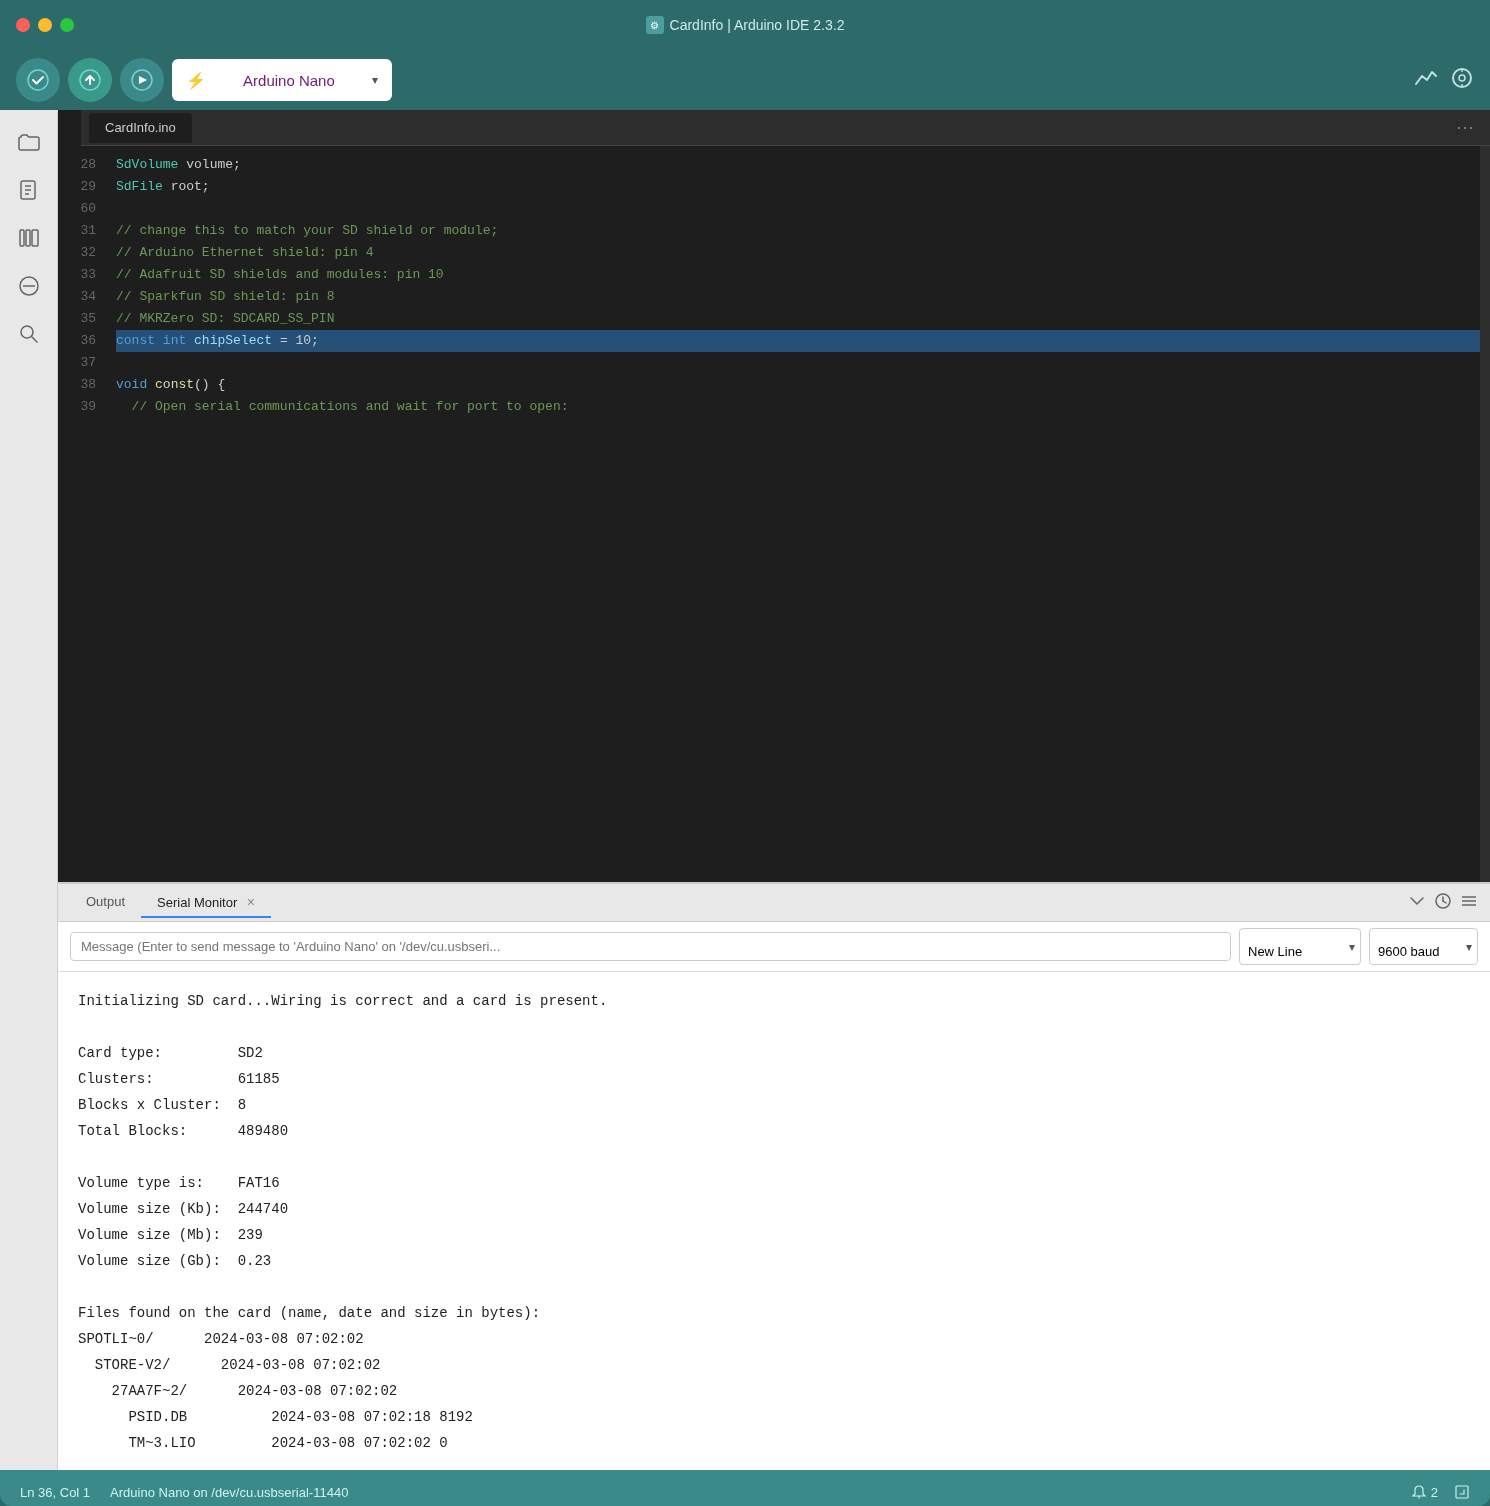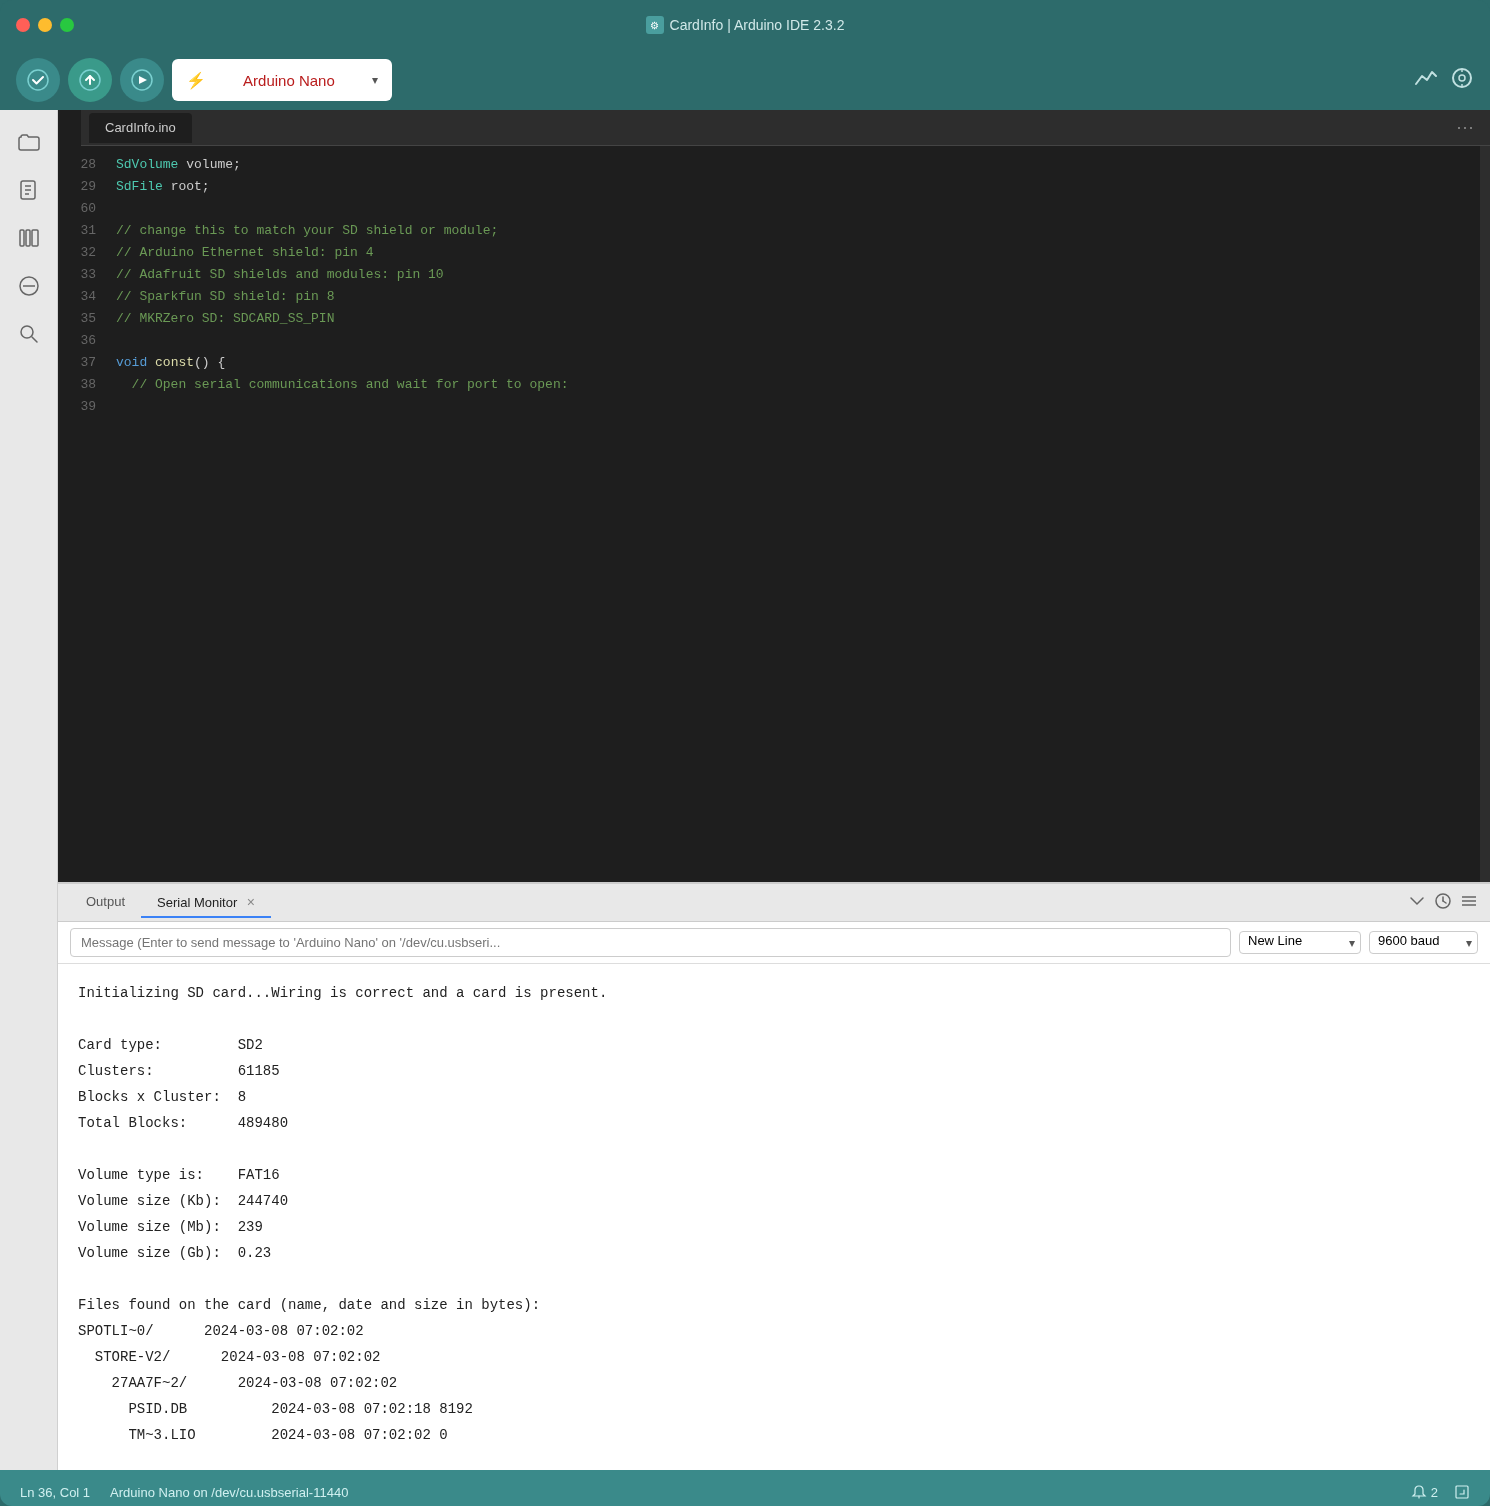--- a/index.html
+++ b/index.html
@@ -89,21 +89,21 @@
       padding: 8px 14px;
       font-size: 15px;
       font-weight: 500;
       display: flex;
       align-items: center;
       gap: 8px;
       cursor: pointer;
       min-width: 220px;
       height: 42px;
     }
-    .board-selector-text { flex: 1; color: #b91c1c; font-size: 15px; }
+    .board-selector-text { flex: 1; color: #701a75; font-size: 15px; }
     .board-selector-arrow { color: #555; font-size: 12px; }
     .toolbar-right {
       margin-left: auto;
       display: flex;
       align-items: center;
       gap: 12px;
     }
     .toolbar-icon-btn {
       background: none;
       border: none;
@@ -290,21 +290,21 @@
       border: 1px solid #ccc;
       border-radius: 4px;
       padding: 6px 10px;
       font-size: 13px;
       color: #737373;
       background: white;
     }
     .serial-select {
       border: 1px solid #ccc;
       border-radius: 4px;
-      padding: 1px 24px 5px 8px;
+      padding: 15px 24px 5px 8px;
       font-size: 13px;
       background: white;
       cursor: pointer;
       appearance: none;
       -webkit-appearance: none;
       position: relative;
     }
     .select-wrapper {
       position: relative;
       display: inline-flex;
@@ -486,20 +486,21 @@
         </div>
         <div class="code-content">
           <div class="code-line"><span style="color:#4ec9b0;">SdVolume</span> <span style="color:#ccc;">volume;</span></div>
           <div class="code-line"><span style="color:#4ec9b0;">SdFile</span> <span style="color:#ccc;">root;</span></div>
           <div class="code-line"></div>
           <div class="code-line"><span class="comment">// change this to match your SD shield or module;</span></div>
           <div class="code-line"><span class="comment">// Arduino Ethernet shield: pin 4</span></div>
           <div class="code-line"><span class="comment">// Adafruit SD shields and modules: pin 10</span></div>
           <div class="code-line"><span class="comment">// Sparkfun SD shield: pin 8</span></div>
           <div class="code-line"><span class="comment">// MKRZero SD: SDCARD_SS_PIN</span></div>
+          <div class="code-line highlighted"><span class="kw-blue">const</span> <span class="kw-blue">int</span> <span style="color:#9cdcfe;">chipSelect</span> <span style="color:#ccc;">= 10;</span></div>
           <div class="code-line"></div>
           <div class="code-line"><span class="kw-blue">void</span> <span class="kw-yellow">const</span><span style="color:#ccc;">() {</span></div>
           <div class="code-line"><span style="color:#ccc;">  </span><span class="comment">// Open serial communications and wait for port to open:</span></div>
         </div>
         <div class="scrollbar-track"></div>
       </div>
     </div>
 
     <div class="bottom-panel">
 

